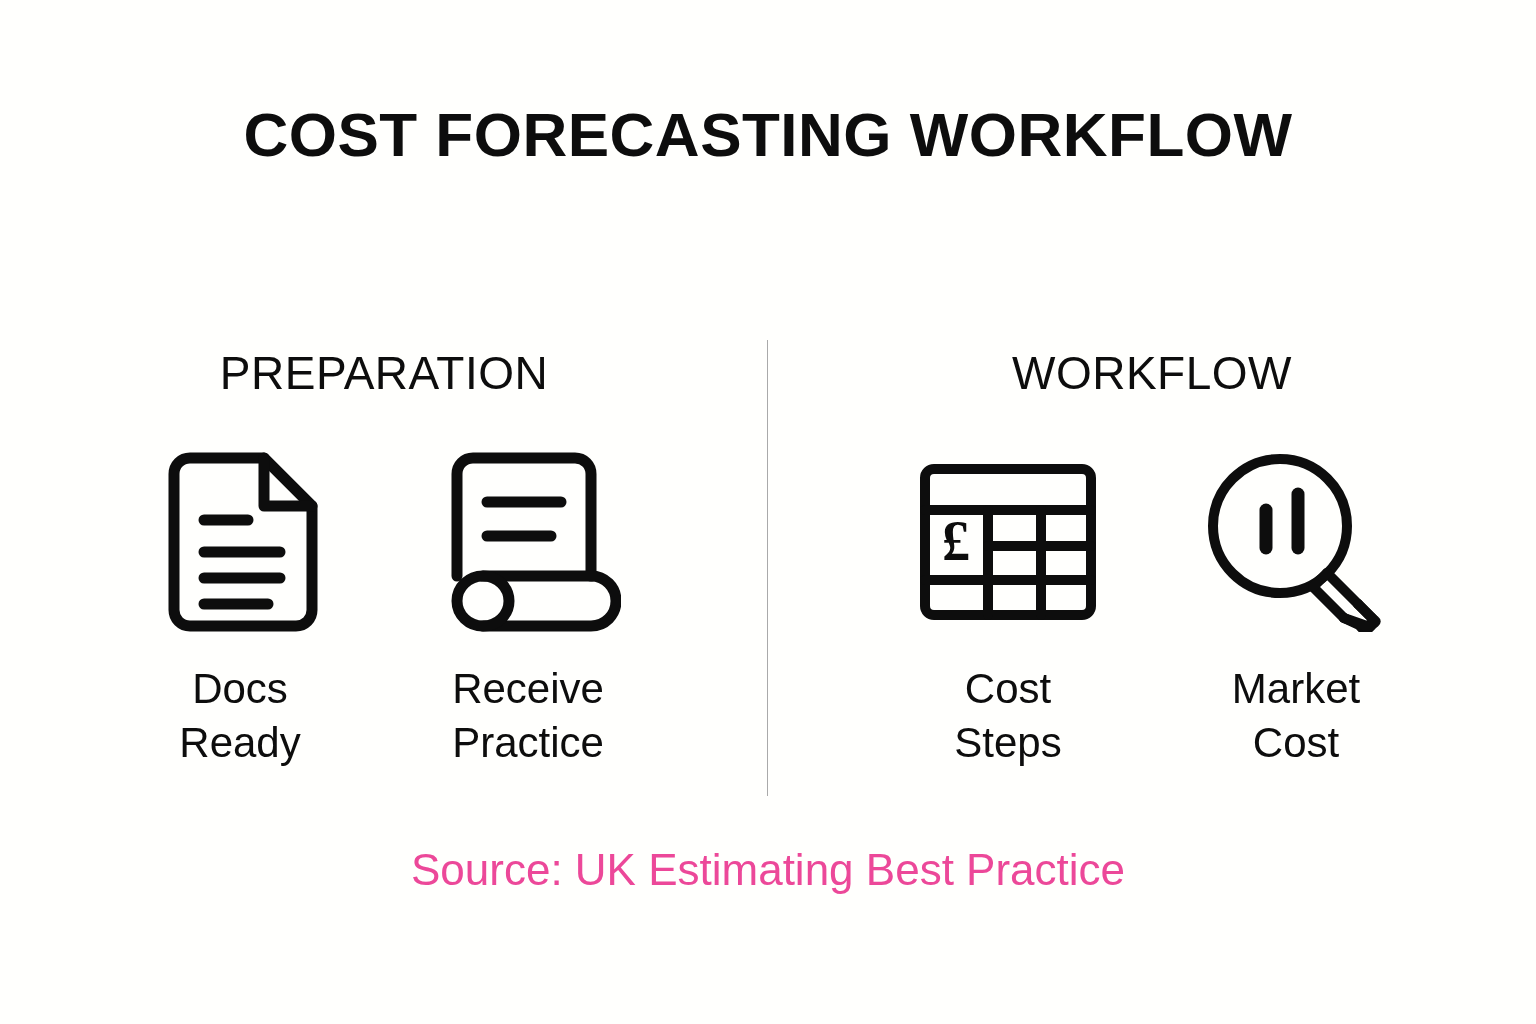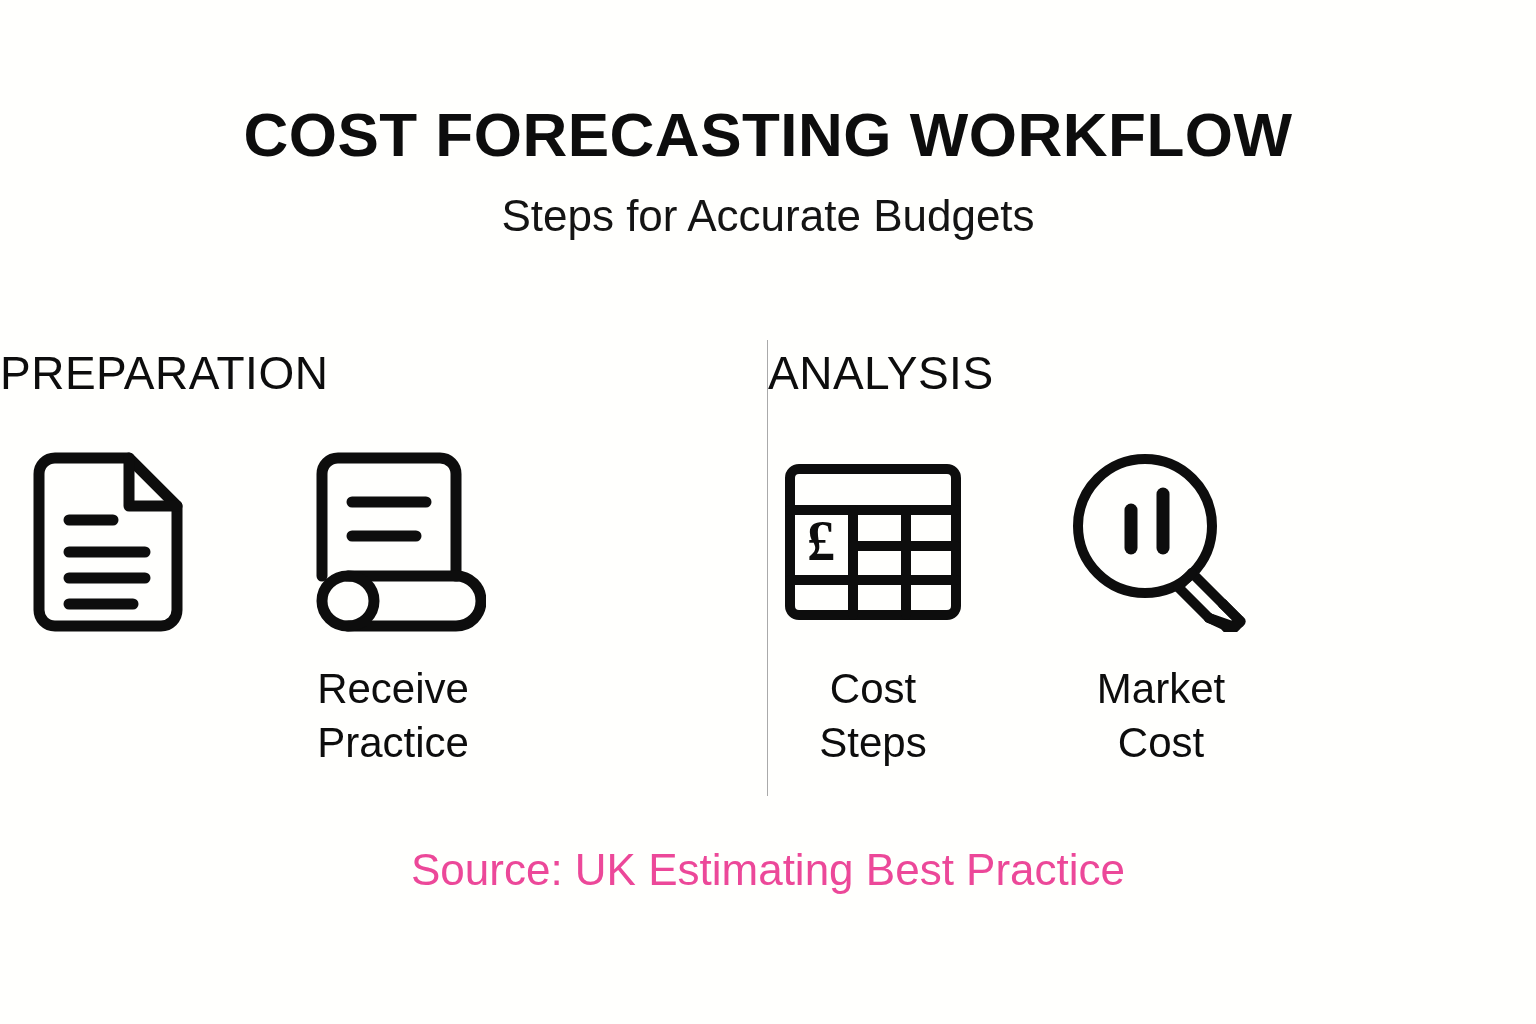--- a/index.html
+++ b/index.html
@@ -58,21 +58,21 @@
     width: 1536px;
     height: 466px;
     display: flex;
     flex-direction: row;
     align-items: flex-start;
   }
   .column {
     flex: 1 1 0;
     display: flex;
     flex-direction: column;
-    align-items: flex-start;
+    align-items: center;
   }
   .section-title {
     font-size: 46px;
     font-weight: 400;
     letter-spacing: 0.5px;
     line-height: 1.0;
     color: #0d0d0d;
     margin: 0;
     padding-top: 14px;
     white-space: nowrap;
@@ -137,21 +137,20 @@
 
   svg { display: block; }
 </style>
 </head>
 <body>
 
 <div class="poster">
 
   <div class="header">
     <h1 class="title">COST FORECASTING WORKFLOW</h1>
-    <p class="subtitle">Steps for Accurate Budgets</p>
   </div>
 
   <div class="divider"></div>
 
   <div class="columns">
 
     <div class="column">
       <h2 class="section-title">PREPARATION</h2>
 
       <div class="steps">
@@ -160,41 +159,43 @@
           <div class="step-icon">
             <svg width="160" height="180" viewBox="0 0 160 180" fill="none" stroke="#0d0d0d" stroke-width="11" stroke-linecap="round" stroke-linejoin="round">
               <path d="M14 22 C14 13 21 6 30 6 L104 6 L152 54 L152 158 C152 167 145 174 136 174 L30 174 C21 174 14 167 14 158 Z"></path>
               <path d="M104 6 L104 54 L152 54"></path>
               <line x1="44" y1="68" x2="88" y2="68"></line>
               <line x1="44" y1="100" x2="120" y2="100"></line>
               <line x1="44" y1="126" x2="120" y2="126"></line>
               <line x1="44" y1="152" x2="108" y2="152"></line>
             </svg>
           </div>
+          <div class="step-label">Docs
+Ready</div>
         </div>
 
         <div class="step">
           <div class="step-icon">
             <svg width="186" height="180" viewBox="0 0 186 180" fill="none" stroke="#0d0d0d" stroke-width="11" stroke-linecap="round" stroke-linejoin="round">
               <path d="M22 124 L22 22 C22 13 29 6 38 6 L140 6 C149 6 156 13 156 22 L156 124"></path>
               <line x1="52" y1="50" x2="126" y2="50"></line>
               <line x1="52" y1="84" x2="116" y2="84"></line>
               <path d="M48 124 L156 124 C170 124 181 135 181 149 C181 163 170 174 156 174 L48 174"></path>
               <ellipse cx="48" cy="149" rx="26" ry="25"></ellipse>
             </svg>
           </div>
           <div class="step-label">Receive
 Practice</div>
         </div>
 
       </div>
     </div>
 
     <div class="column">
-      <h2 class="section-title">ANALYSIS</h2>
+      <h2 class="section-title">WORKFLOW</h2>
 
       <div class="steps">
 
         <div class="step">
           <div class="step-icon">
             <svg width="180" height="160" viewBox="0 0 180 160" fill="none" stroke="#0d0d0d" stroke-width="10" stroke-linecap="round" stroke-linejoin="round">
               <rect x="7" y="7" width="166" height="146" rx="9"></rect>
               <line x1="7" y1="48" x2="173" y2="48"></line>
               <line x1="7" y1="118" x2="173" y2="118"></line>
               <line x1="70" y1="48" x2="70" y2="153"></line>

